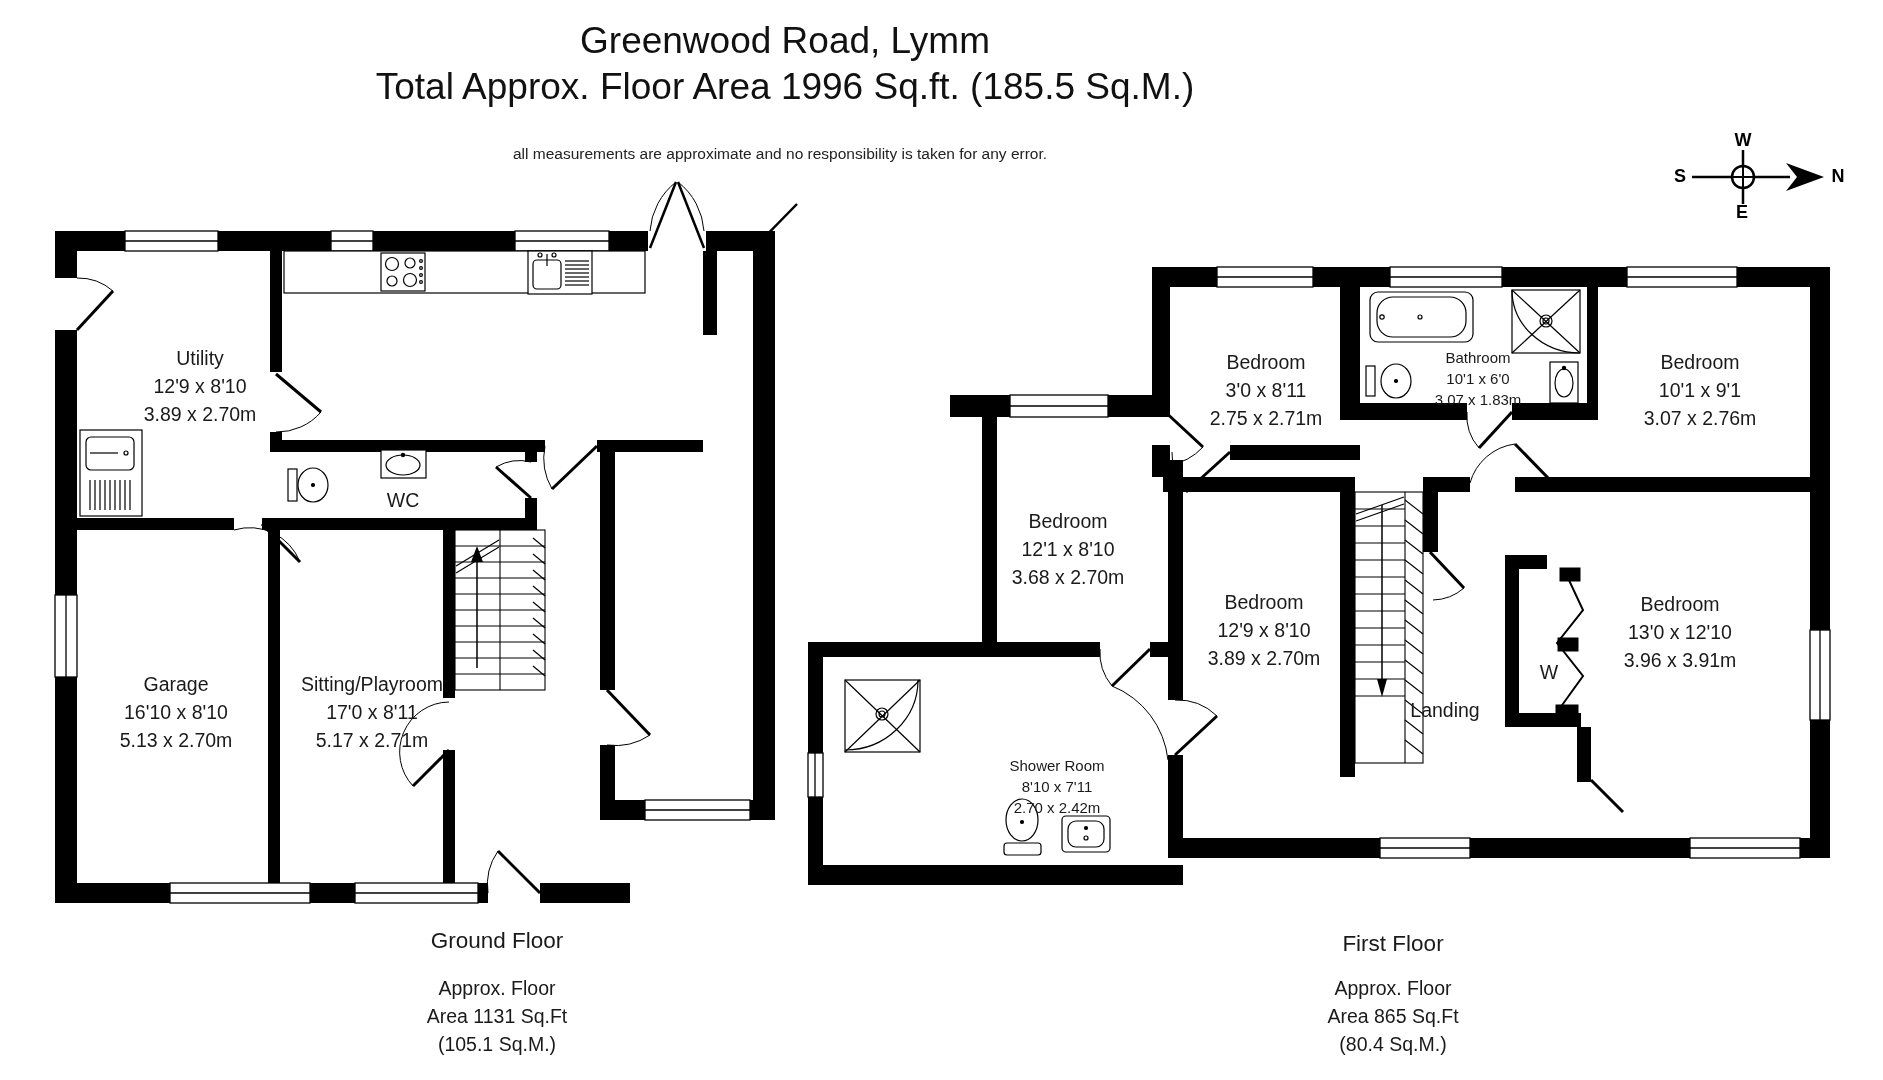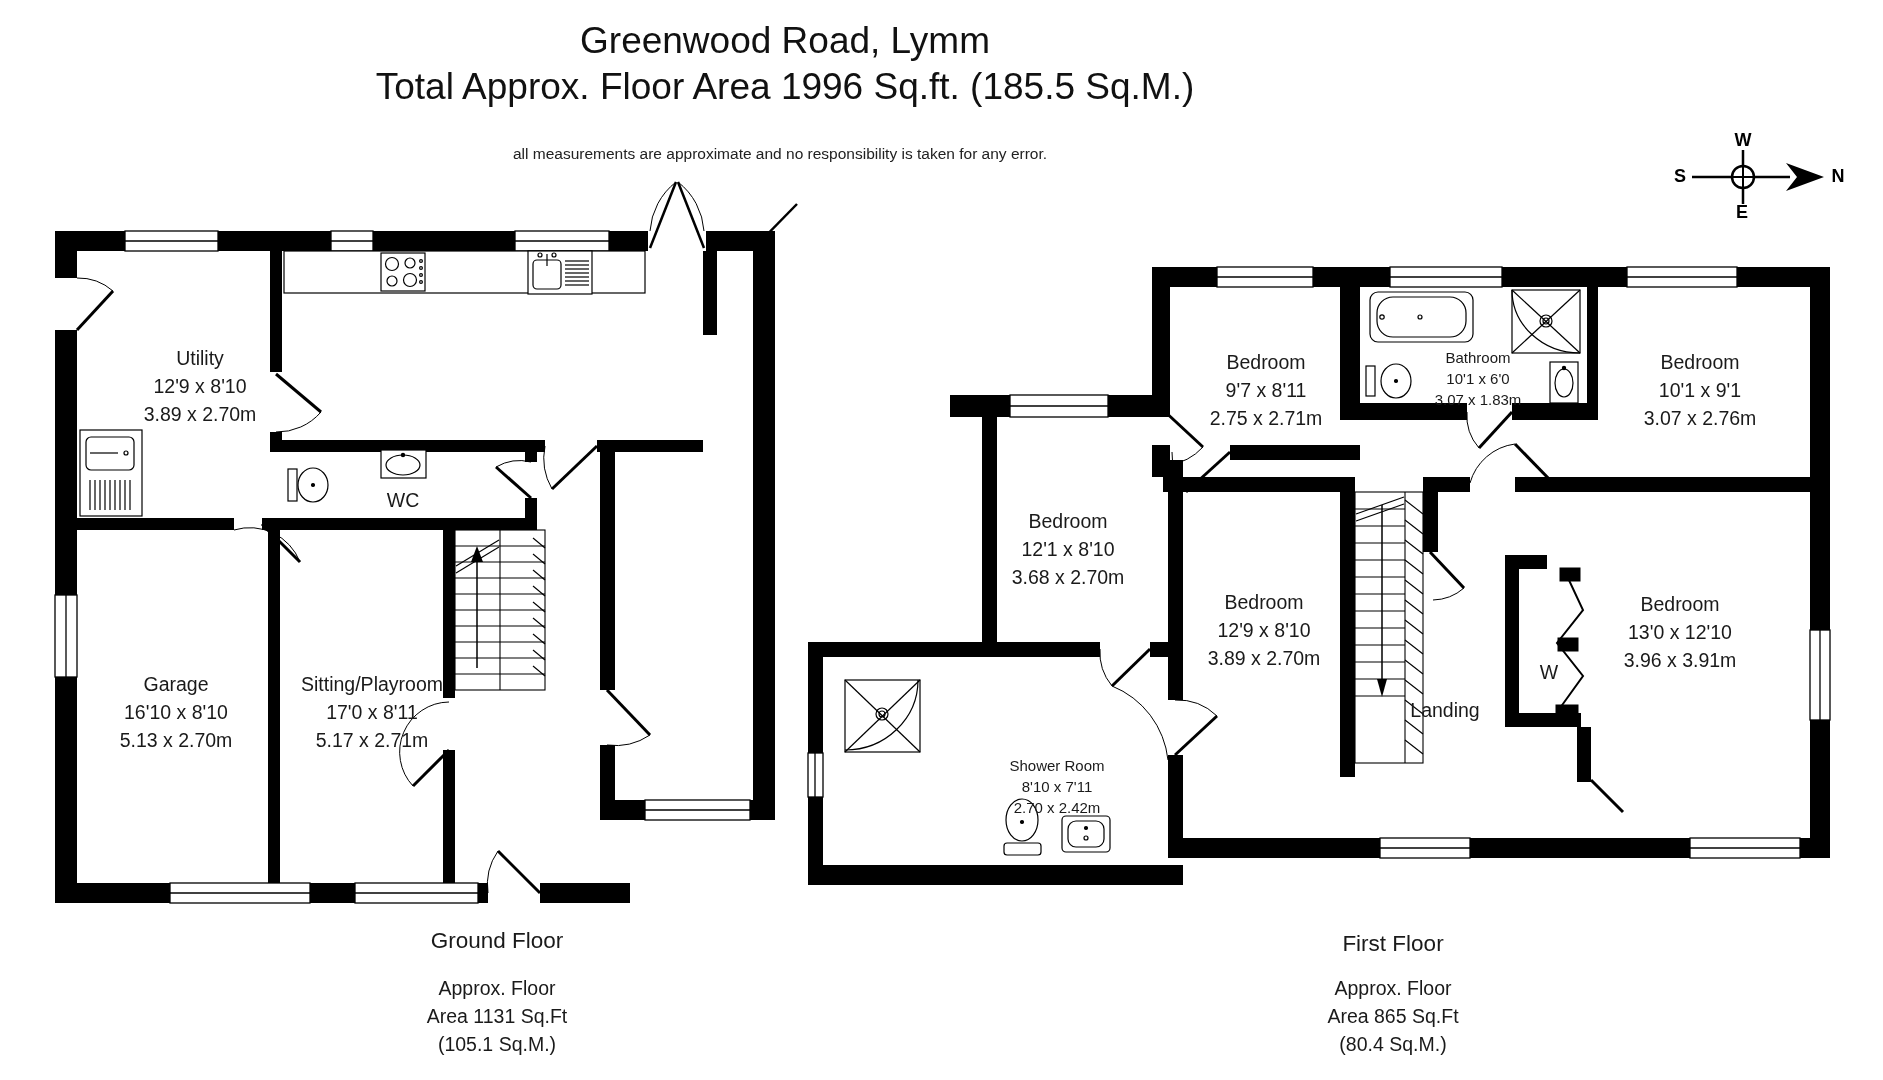--- a/index.html
+++ b/index.html
@@ -412,21 +412,21 @@
   <span class="line">5.13 x 2.70m</span>
 </div>
 <div class="lbl room" style="left:372px;top:670px;">
   <span class="line">Sitting/Playroom</span>
   <span class="line">17'0 x 8'11</span>
   <span class="line">5.17 x 2.71m</span>
 </div>
 
 <div class="lbl room" style="left:1266px;top:348px;">
   <span class="line">Bedroom</span>
-  <span class="line">9'7 x 8'11</span>
+  <span class="line">3'0 x 8'11</span>
   <span class="line">2.75 x 2.71m</span>
 </div>
 <div class="lbl room-sm" style="left:1478px;top:347px;">
   <span class="line">Bathroom</span>
   <span class="line">10'1 x 6'0</span>
   <span class="line">3.07 x 1.83m</span>
 </div>
 <div class="lbl room" style="left:1700px;top:348px;">
   <span class="line">Bedroom</span>
   <span class="line">10'1 x 9'1</span>

